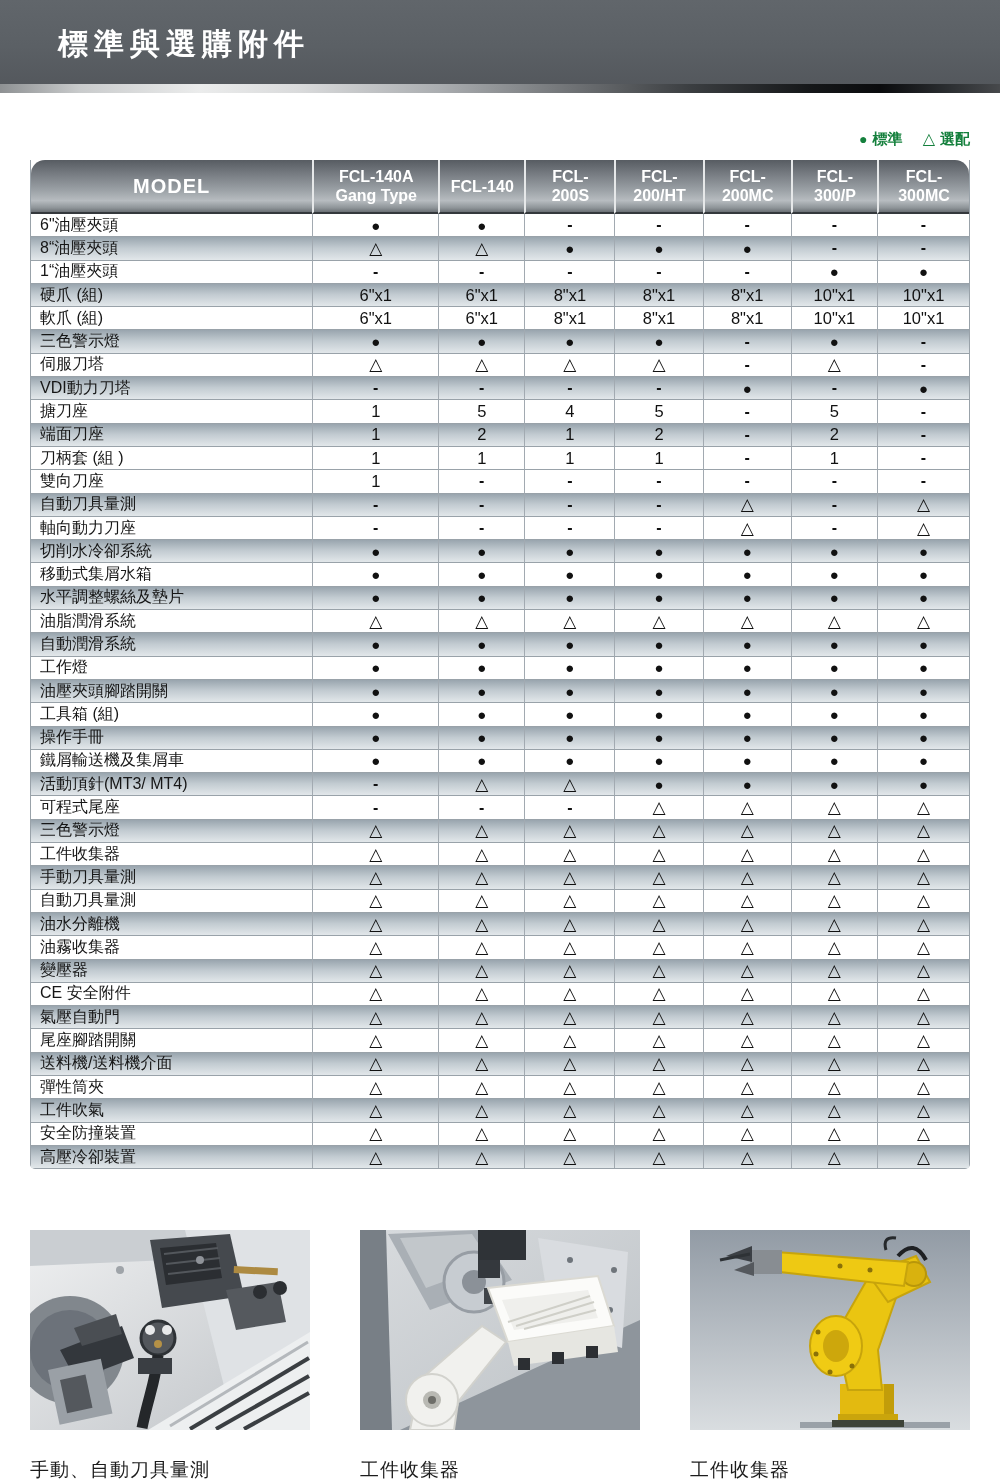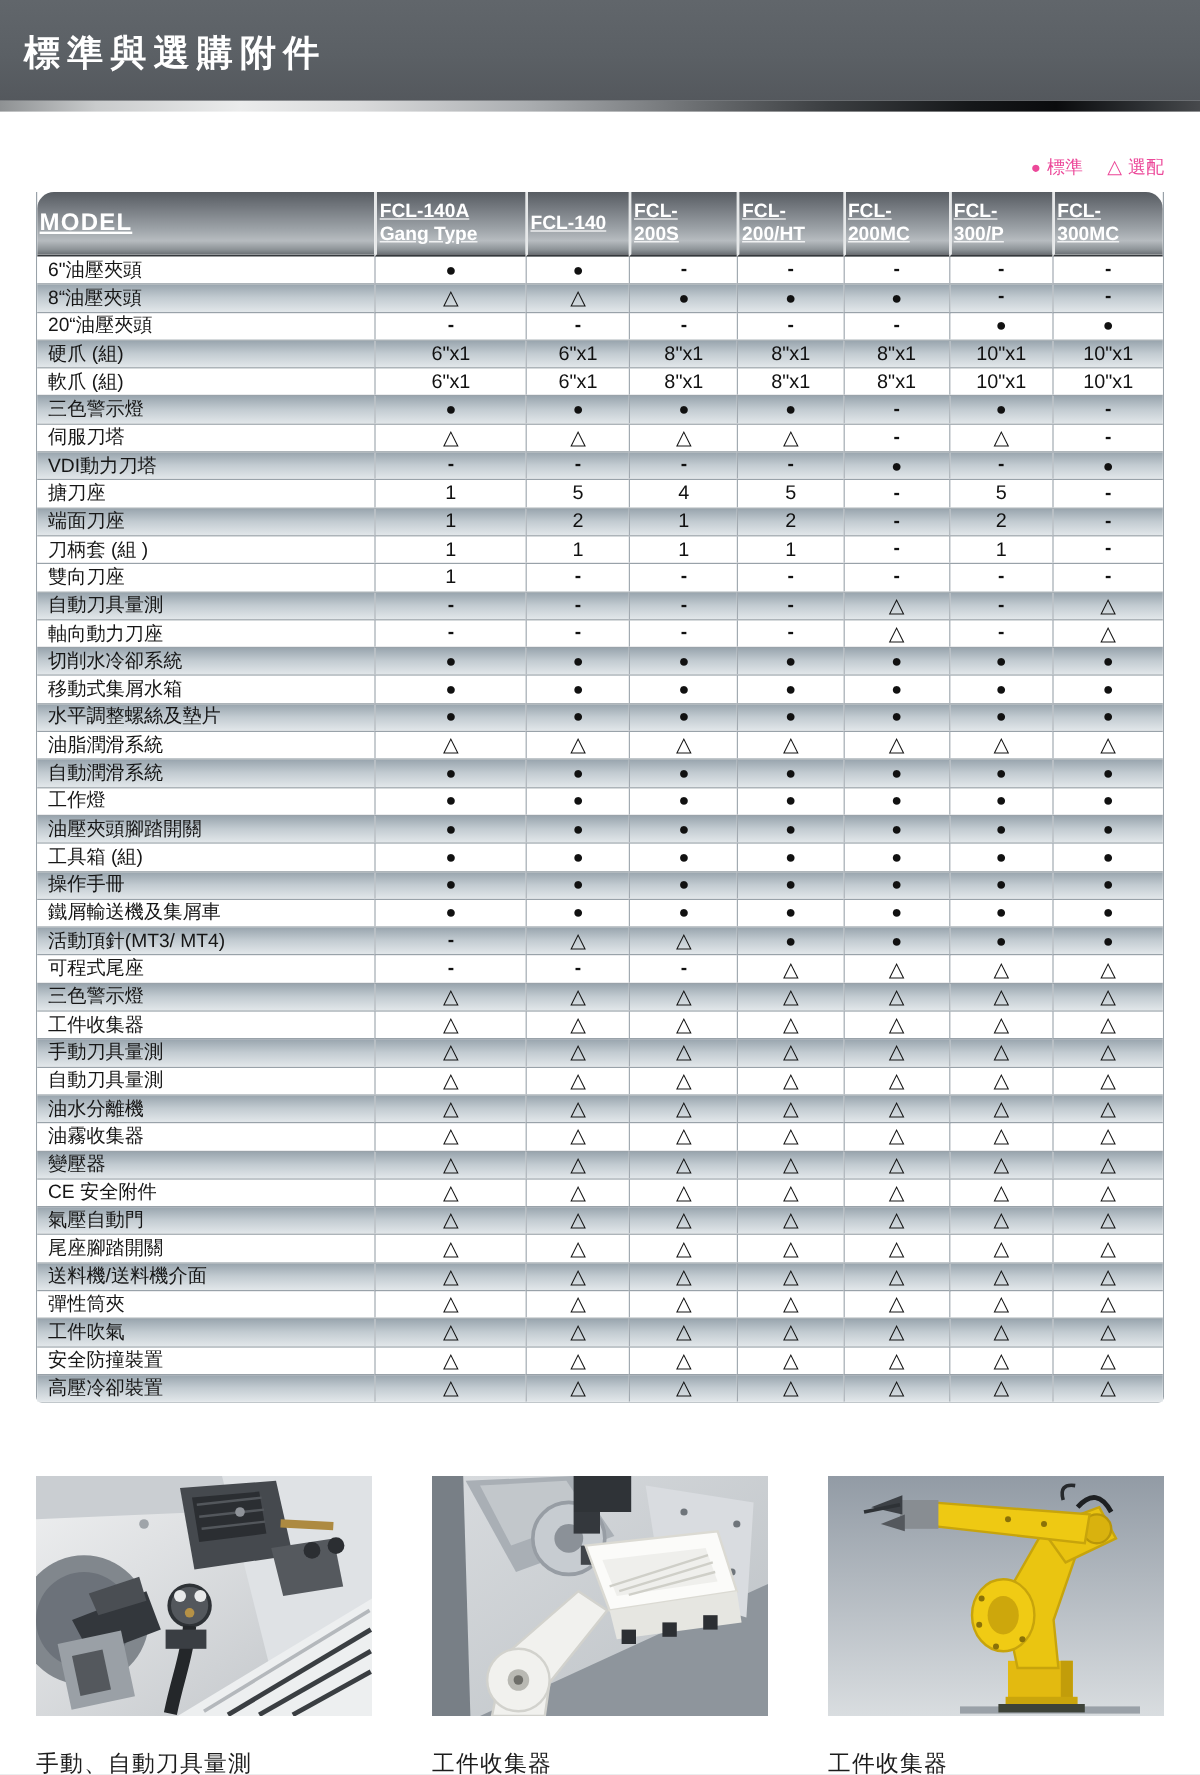--- a/index.html
+++ b/index.html
@@ -7,50 +7,49 @@
     width:1000px;height:1479px;position:relative;background:#ffffff;
     font-family:"Liberation Sans","DejaVu Sans",sans-serif;
     -webkit-font-smoothing:antialiased;
   }
   
   .banner{
     position:absolute;left:0;top:0;width:1000px;height:84px;
     background:linear-gradient(180deg,#61666b 0%,#5b6065 55%,#54585d 100%);
   }
   .banner h1{
-    margin:0;padding:24px 0 0 20px;
+    margin:0;padding:24px 0 0 58px;
     font-size:30px;font-weight:bold;color:#ffffff;letter-spacing:6px;
   }
   .metal-strip{
     position:absolute;left:0;top:84px;width:1000px;height:9px;
     background:linear-gradient(90deg,#8e9193 0%,#c9cbcc 8%,#ebecec 20%,#d9dadb 30%,
       #aaadb0 44%,#707376 57%,#3b3e41 69%,#151719 81%,#0a0b0d 88%,#2c2f32 95%,#47494c 100%);
   }
   
   .legend{
     position:absolute;top:129px;right:30px;
-    font-size:15px;color:#ec4899;white-space:nowrap;
+    font-size:15px;color:#15803d;white-space:nowrap;font-weight:bold;
   }
   .legend .lg-dot{font-size:14px;margin-right:5px;}
   .legend .lg-tri{font-size:16px;margin:0 5px 0 16px;}
   
   .table-wrap{position:absolute;left:30px;top:160px;width:940px;}
   table.spec{
     width:940px;table-layout:fixed;border-collapse:separate;border-spacing:0;
     border:1px solid #99a2a9;border-top:none;border-radius:0 0 5px 5px;
   }
   thead th{
-    height:52px;vertical-align:middle;text-align:left;
+    height:52px;vertical-align:middle;text-align:center;
     color:#ffffff;font-weight:bold;font-size:16px;line-height:19px;
     white-space:pre-line;
     background:linear-gradient(180deg,#575c62 0%,#787d83 28%,#9ba1a6 58%,#b7bcc0 78%,#8e9498 92%,#6b7075 100%);
     border-left:2px solid #e6e8e9;
     border-bottom:2px solid #34383c;
     padding:0 2px;
-    text-decoration:underline;
   }
   thead th:first-child{border-left:none;border-radius:14px 0 0 0;font-size:20px;letter-spacing:1px;}
   thead th:last-child{border-radius:0 14px 0 0;}
   tbody td{
     height:22.3px;padding:0;vertical-align:middle;
     border-top:1px solid #99a2a9;color:#111;
     overflow:hidden;white-space:nowrap;
   }
   tbody tr:first-child td{border-top:none;}
   tbody tr{background:#ffffff;}
@@ -129,21 +128,21 @@
           <td class="label-cell">8“油壓夾頭</td>
           <td class="value-cell sym-tri">△</td>
           <td class="value-cell sym-tri">△</td>
           <td class="value-cell sym-dot">●</td>
           <td class="value-cell sym-dot">●</td>
           <td class="value-cell sym-dot">●</td>
           <td class="value-cell sym-dash">-</td>
           <td class="value-cell sym-dash">-</td>
         </tr>
         <tr>
-          <td class="label-cell">20“油壓夾頭</td>
+          <td class="label-cell">1“油壓夾頭</td>
           <td class="value-cell sym-dash">-</td>
           <td class="value-cell sym-dash">-</td>
           <td class="value-cell sym-dash">-</td>
           <td class="value-cell sym-dash">-</td>
           <td class="value-cell sym-dash">-</td>
           <td class="value-cell sym-dot">●</td>
           <td class="value-cell sym-dot">●</td>
         </tr>
         <tr class="shaded">
           <td class="label-cell">硬爪 (組)</td>

